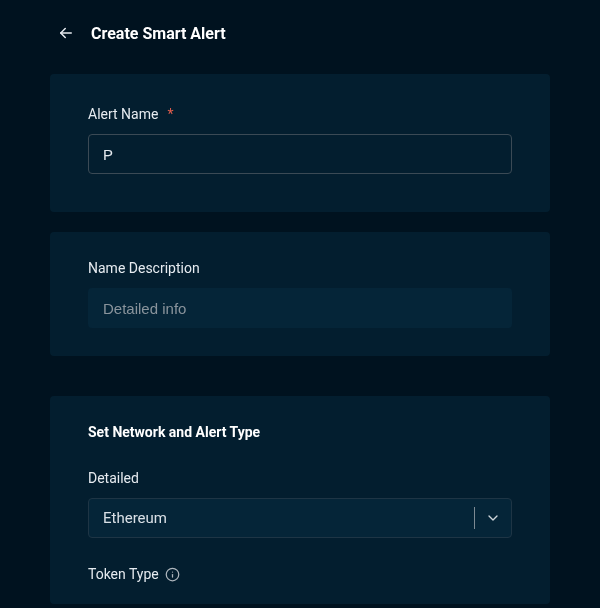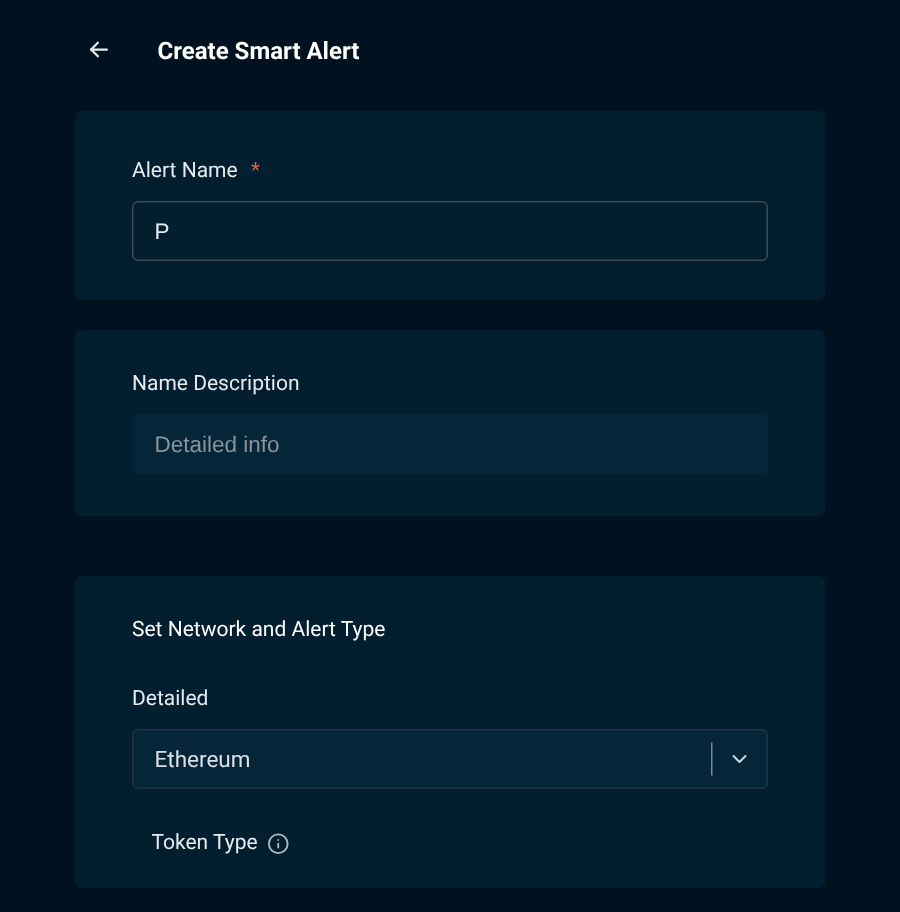--- a/index.html
+++ b/index.html
@@ -5,41 +5,41 @@
   * { box-sizing: border-box; margin: 0; padding: 0; }
   html, body { width: 600px; height: 608px; overflow: hidden; }
   body {
     background: #00121f;
     font-family: -apple-system, BlinkMacSystemFont, "Segoe UI", Roboto, Helvetica, Arial, sans-serif;
     color: #e6ebf0;
   }
   .header {
     display: flex;
     align-items: center;
-    gap: 28px;
+    gap: 14px;
     padding: 22px 0 10px 55px;
   }
   .back-btn {
     width: 22px; height: 22px;
     display: flex; align-items: center; justify-content: center;
     cursor: pointer;
     color: #e6ebf0;
   }
   .title {
     font-size: 16px;
     font-weight: 700;
     color: #ffffff;
   }
   .panel {
     background: #031e2f;
     margin: 20px 50px 0 50px;
     border-radius: 4px;
     padding: 28px 38px;
   }
-  .panel-tall { padding: 32px 38px 26px 38px; }
+  .panel-tall { padding: 32px 38px 38px 38px; }
   .label {
     font-size: 14px;
     color: #e6ebf0;
     margin-bottom: 12px;
     display: flex;
     align-items: center;
     gap: 6px;
   }
   .req-star { color: #e05d4d; margin-left: 3px; }
   .input {
@@ -62,21 +62,21 @@
     border: 1px solid transparent;
     border-radius: 4px;
     padding: 0 14px;
     color: #22c55e;
     font-size: 15px;
     outline: none;
   }
   .desc-input::placeholder { color: #8a949c; }
   .section-heading {
     font-size: 14px;
-    font-weight: 400;
+    font-weight: 700;
     color: #ffffff;
     margin-bottom: 30px;
   }
   .select {
     width: 100%;
     height: 40px;
     background: #052538;
     border: 1px solid #1e3545;
     border-radius: 4px;
     padding: 0 10px 0 14px;
@@ -99,21 +99,21 @@
     background: #7d8a93;
   }
   .caret {
     color: #cfd6db;
   }
   .info-icon {
     color: #aeb6bd;
     display: inline-flex;
     align-items: center;
   }
-  .gap-above { margin-top: 28px; margin-left: 13px; }
+  .gap-above { margin-top: 28px; }
   .panel-network { margin-top: 40px; padding-bottom: 10px;}
 </style>
 </head>
 <body>
 
 <div class="header">
   <div class="back-btn">
     <svg width="18" height="18" viewBox="0 0 24 24" fill="none" stroke="currentColor" stroke-width="2" stroke-linecap="round" stroke-linejoin="round">
       <line x1="19" y1="12" x2="5" y2="12"></line>
       <polyline points="11 18 5 12 11 6"></polyline>

